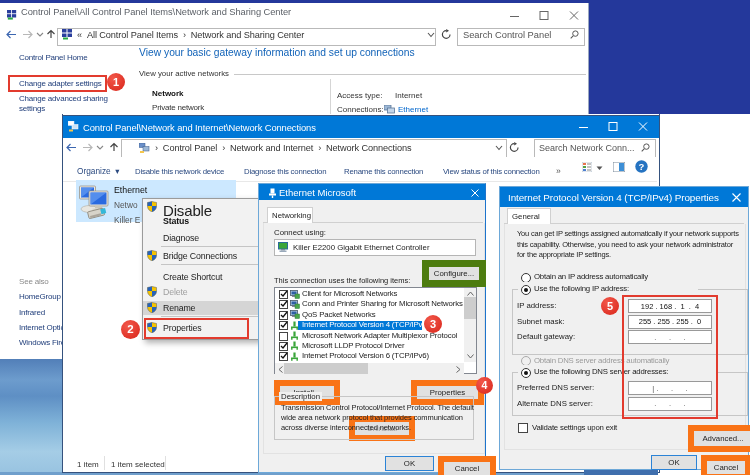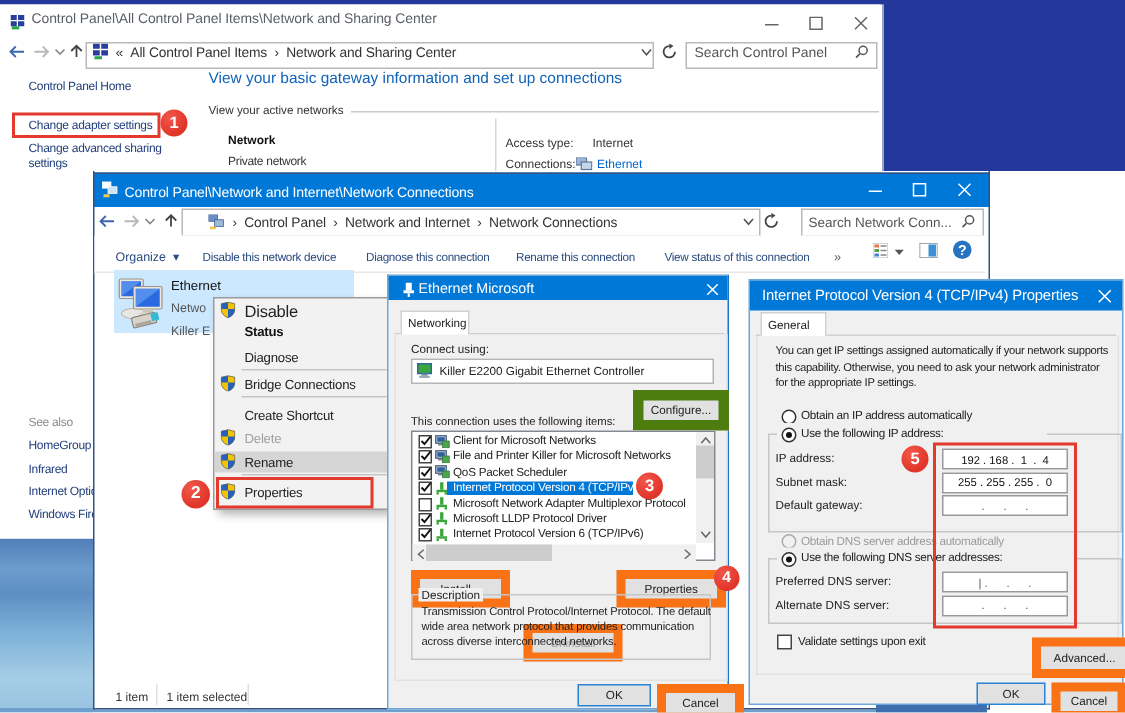--- a/index.html
+++ b/index.html
@@ -194,21 +194,21 @@
   <div class="ab" style="left:51px;top:101px;font-size:8.3px;color:#555;">Killer E</div>
 
   <div class="ab" style="left:14px;top:346px;font-size:8px;color:#333;">1 item</div>
   <div class="ab" style="left:41px;top:342px;width:1px;height:14px;background:#e0e0e0;"></div>
   <div class="ab" style="left:48px;top:346px;font-size:8px;color:#333;">1 item selected</div>
   <div class="ab" style="left:102px;top:342px;width:1px;height:14px;background:#e0e0e0;"></div>
 </div>
 
 <div class="ab" id="menu" style="left:142px;top:198px;width:121px;height:140px;background:#f2f2f2;border:1px solid #9b9b9b;box-shadow:3px 3px 6px rgba(0,0,0,0.3);z-index:10;"></div>
 <div class="ab" style="left:143px;top:301px;width:119px;height:14px;background:#d5d5d5;z-index:11;"></div>
-<div class="ab" style="left:163px;top:201.5px;font-size:11px;letter-spacing:-0.15px;color:#222;z-index:12;">Disable</div>
+<div class="ab" style="left:163px;top:201.5px;font-size:15px;letter-spacing:-0.15px;color:#222;z-index:12;">Disable</div>
 <div class="ab" style="left:163px;top:216px;font-size:8.8px;letter-spacing:-0.15px;color:#111;font-weight:bold;z-index:12;">Status</div>
 <div class="ab" style="left:163px;top:232.5px;font-size:8.8px;letter-spacing:-0.15px;color:#222;z-index:12;">Diagnose</div>
 <div class="ab" style="left:161px;top:246px;width:101px;height:1px;background:#c5c5c5;z-index:12;"></div>
 <div class="ab" style="left:163px;top:250.5px;font-size:8.8px;letter-spacing:-0.15px;color:#222;z-index:12;">Bridge Connections</div>
 <div class="ab" style="left:161px;top:264px;width:101px;height:1px;background:#c5c5c5;z-index:12;"></div>
 <div class="ab" style="left:163px;top:271.5px;font-size:8.8px;letter-spacing:-0.15px;color:#222;z-index:12;">Create Shortcut</div>
 <div class="ab" style="left:163px;top:287px;font-size:8.8px;letter-spacing:-0.15px;color:#a0a0a0;z-index:12;">Delete</div>
 <div class="ab" style="left:163px;top:302.5px;font-size:8.8px;letter-spacing:-0.15px;color:#222;z-index:12;">Rename</div>
 <div class="ab" style="left:161px;top:316px;width:101px;height:1px;background:#c5c5c5;z-index:12;"></div>
 <div class="ab" style="left:163px;top:322.5px;font-size:8.8px;letter-spacing:-0.15px;color:#222;z-index:12;">Properties</div>
@@ -277,28 +277,28 @@
         <rect x="1.5" y="1.5" width="5" height="3" fill="#2e5fa3"></rect>
         <rect x="2" y="6" width="4" height="1" fill="#889"></rect>
       <rect x="5" y="4" width="4.5" height="4.5" fill="#49a649" stroke="#374" stroke-width="0.5"></rect>
     </svg><div class="ab" style="left:43px;top:105.1px;font-size:7.8px;letter-spacing:-0.15px;color:#222;white-space:nowrap;">Client for Microsoft Networks</div>\n<div class="ab" style="left:20px;top:116.3px;width:7px;height:7px;background:#fff;border:1px solid #444;"></div><svg class="ab" style="left:20.5px;top:116.3px;" width="8" height="8" viewBox="0 0 8 8">
       <path d="M1 4 L3 6 L7 1" stroke="#111" stroke-width="1.3" fill="none"></path>
     </svg><svg class="ab" style="left:31px;top:115.8px;" width="10" height="9" viewBox="0 0 10 9">
         <rect x="0.5" y="0.5" width="7" height="5" fill="#bcd3ea" stroke="#456" stroke-width="0.8"></rect>
         <rect x="1.5" y="1.5" width="5" height="3" fill="#2e5fa3"></rect>
         <rect x="2" y="6" width="4" height="1" fill="#889"></rect>
       <rect x="5" y="4" width="4.5" height="4.5" fill="#49a649" stroke="#374" stroke-width="0.5"></rect>
-    </svg><div class="ab" style="left:43px;top:115.4px;font-size:7.8px;letter-spacing:-0.15px;color:#222;white-space:nowrap;">File and Printer Killer for Microsoft Networks</div>\n<div class="ab" style="left:20px;top:126.5px;width:7px;height:7px;background:#fff;border:1px solid #444;"></div><svg class="ab" style="left:20.5px;top:126.5px;" width="8" height="8" viewBox="0 0 8 8">
+    </svg><div class="ab" style="left:43px;top:115.4px;font-size:7.8px;letter-spacing:-0.15px;color:#222;white-space:nowrap;">Conn and Printer Sharing for Microsoft Networks</div>\n<div class="ab" style="left:20px;top:126.5px;width:7px;height:7px;background:#fff;border:1px solid #444;"></div><svg class="ab" style="left:20.5px;top:126.5px;" width="8" height="8" viewBox="0 0 8 8">
       <path d="M1 4 L3 6 L7 1" stroke="#111" stroke-width="1.3" fill="none"></path>
     </svg><svg class="ab" style="left:31px;top:126.0px;" width="10" height="9" viewBox="0 0 10 9">
         <rect x="0.5" y="0.5" width="7" height="5" fill="#bcd3ea" stroke="#456" stroke-width="0.8"></rect>
         <rect x="1.5" y="1.5" width="5" height="3" fill="#2e5fa3"></rect>
         <rect x="2" y="6" width="4" height="1" fill="#889"></rect>
       <rect x="5" y="4" width="4.5" height="4.5" fill="#49a649" stroke="#374" stroke-width="0.5"></rect>
-    </svg><div class="ab" style="left:43px;top:125.6px;font-size:7.8px;letter-spacing:-0.15px;color:#222;white-space:nowrap;">QoS Packet Scheduler</div>\n<div class="ab" style="left:20px;top:137.0px;width:7px;height:7px;background:#fff;border:1px solid #444;"></div><svg class="ab" style="left:20.5px;top:137.0px;" width="8" height="8" viewBox="0 0 8 8">
+    </svg><div class="ab" style="left:43px;top:125.6px;font-size:7.8px;letter-spacing:-0.15px;color:#222;white-space:nowrap;">QoS Packet Networks</div>\n<div class="ab" style="left:20px;top:137.0px;width:7px;height:7px;background:#fff;border:1px solid #444;"></div><svg class="ab" style="left:20.5px;top:137.0px;" width="8" height="8" viewBox="0 0 8 8">
       <path d="M1 4 L3 6 L7 1" stroke="#111" stroke-width="1.3" fill="none"></path>
     </svg><svg class="ab" style="left:31px;top:136.5px;" width="9" height="9" viewBox="0 0 9 9">
         <rect x="3.4" y="0.5" width="2.2" height="5" fill="#3aa53a"></rect>
         <rect x="1" y="5.5" width="7" height="1.6" fill="#3aa53a"></rect>
         <rect x="1" y="7.1" width="1.6" height="1.6" fill="#3aa53a"></rect>
       <rect x="6.4" y="7.1" width="1.6" height="1.6" fill="#3aa53a"></rect>
     </svg><div class="ab" style="left:43px;top:136.1px;font-size:7.8px;letter-spacing:-0.15px;color:#fff;white-space:nowrap;">Internet Protocol Version 4 (TCP/IPv4)</div>\n<div class="ab" style="left:20px;top:147.5px;width:7px;height:7px;background:#fff;border:1px solid #444;"></div><svg class="ab" style="left:31px;top:147.0px;" width="9" height="9" viewBox="0 0 9 9">
         <rect x="3.4" y="0.5" width="2.2" height="5" fill="#3aa53a"></rect>
         <rect x="1" y="5.5" width="7" height="1.6" fill="#3aa53a"></rect>
         <rect x="1" y="7.1" width="1.6" height="1.6" fill="#3aa53a"></rect>

